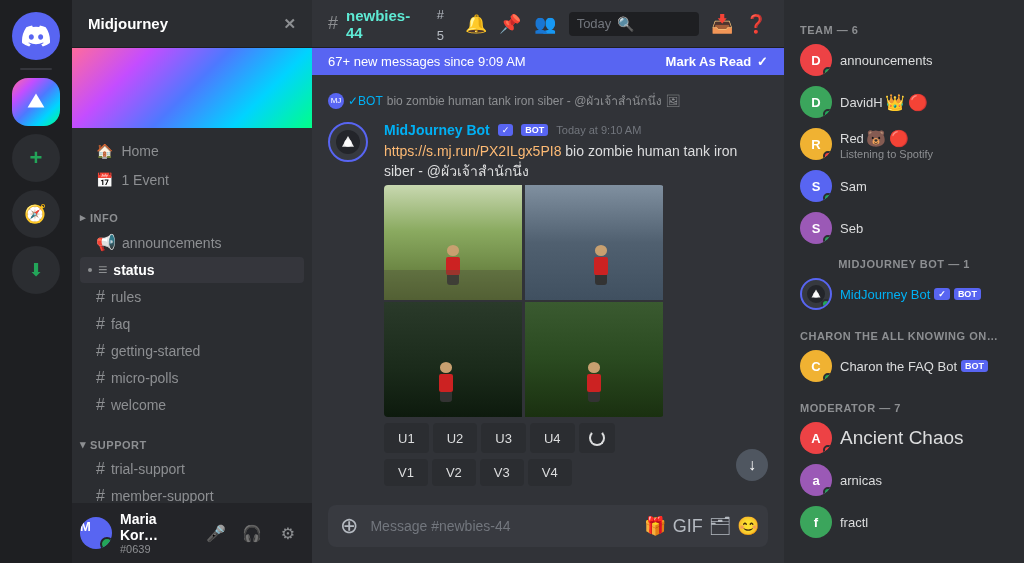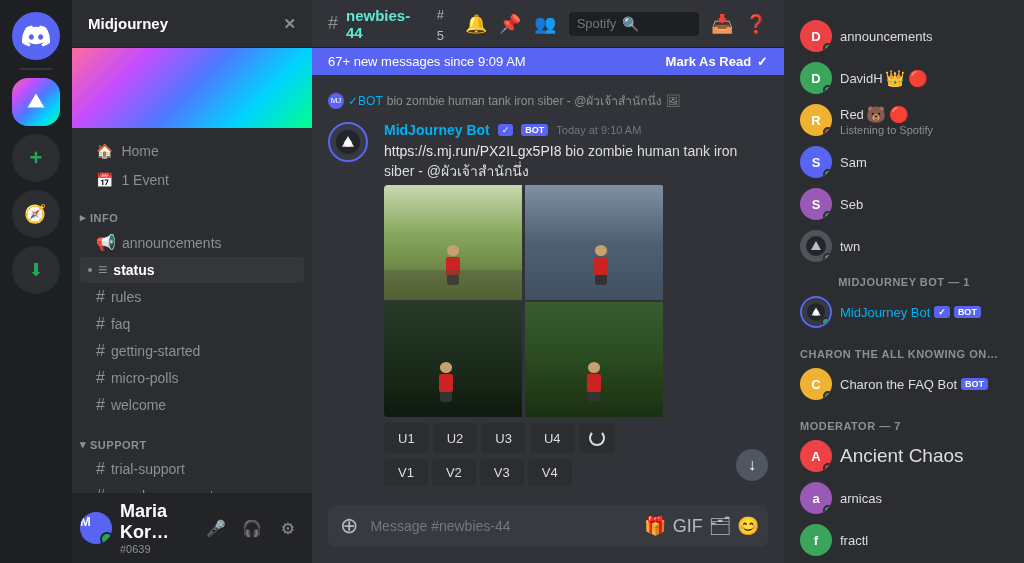--- a/index.html
+++ b/index.html
@@ -53,21 +53,21 @@
     .sidebar-footer {
       padding: 8px; background: #232428; display: flex; align-items: center; gap: 8px; flex-shrink: 0;
     }
     .user-avatar-small {
       width: 32px; height: 32px; border-radius: 50%; background: #5865f2; overflow: hidden; flex-shrink: 0; position: relative;
     }
     .user-avatar-small::after {
       content: ''; position: absolute; bottom: -2px; right: -2px; width: 10px; height: 10px; background: #23a559; border-radius: 50%; border: 2px solid #232428;
     }
     .user-info { flex: 1; }
-    .user-name { font-size: 18px; font-weight: 600; color: #fff; }
+    .user-name { font-size: 14px; font-weight: 600; color: #fff; }
     .user-discriminator { font-size: 11px; color: #8d8f92; }
     .footer-icons { display: flex; gap: 4px; }
     .footer-icon { width: 32px; height: 32px; display: flex; align-items: center; justify-content: center; border-radius: 4px; cursor: pointer; color: #8d8f92; font-size: 16px; }
 
     
     .main-content {
       flex: 1; display: flex; flex-direction: column; background: #313338; min-width: 0;
     }
     .chat-header {
       height: 48px; padding: 0 16px; display: flex; align-items: center; gap: 8px; border-bottom: 1px solid #1e1f22; flex-shrink: 0; background: #313338;
@@ -93,21 +93,21 @@
       background: #5865f2; display: flex; align-items: center; justify-content: center; color: #fff; font-size: 16px; font-weight: bold;
     }
     .message-content { flex: 1; min-width: 0; }
     .message-header { display: flex; align-items: center; gap: 8px; margin-bottom: 4px; }
     .message-author { font-weight: 600; font-size: 14px; color: #00b0f4; }
     .message-timestamp { font-size: 11px; color: #72767d; }
     .bot-badge { background: #5865f2; color: #fff; font-size: 9px; font-weight: 700; padding: 1px 4px; border-radius: 3px; }
     .checkmark-badge { background: #5865f2; color: #fff; font-size: 9px; padding: 1px 4px; border-radius: 3px; }
 
     .message-text { font-size: 14px; color: #dcddde; line-height: 1.4; }
-    .message-link { color: #e5e5e5; text-decoration: none; }
+    .message-link { color: #fdba74; text-decoration: none; }
 
     
     .action-buttons { display: flex; gap: 4px; margin-top: 6px; flex-wrap: wrap; }
     .action-btn {
       background: #2b2d31; border: none; color: #dcddde; padding: 6px 14px; border-radius: 4px; cursor: pointer; font-size: 13px; font-weight: 500;
     }
     .action-btn.icon-btn { width: 36px; height: 30px; display: flex; align-items: center; justify-content: center; padding: 0; }
     .action-btn.icon-btn .spinner {
       width: 16px; height: 16px; border: 2px solid #dcddde; border-top-color: transparent; border-radius: 50%; animation: spin 1s linear infinite;
     }
@@ -300,21 +300,21 @@
     <span class="chat-header-name">newbies-44</span>
     <div class="header-spacer"></div>
     <div class="header-actions">
       <span class="header-action-btn">
         <span style="font-size:13px;"># <span>5</span></span>
       </span>
       <span class="header-action-btn">🔔</span>
       <span class="header-action-btn">📌</span>
       <span class="header-action-btn">👥</span>
       <div class="header-search">
-        <span class="search-text">Spotify</span>
+        <span class="search-text">Today</span>
         <span style="color:#72767d; font-size: 14px;">🔍</span>
       </div>
       <span class="header-action-btn">📥</span>
       <span class="header-action-btn">❓</span>
     </div>
   </div>
 
   <div class="new-messages-bar">
     <span>67+ new messages since 9:09 AM</span>
     <span class="mark-as-read">
@@ -422,20 +422,21 @@
         <span class="input-action-icon">GIF</span>
         <span class="input-action-icon">🗂</span>
         <span class="input-action-icon">😊</span>
       </div>
     </div>
   </div>
 </div>
 
 <div class="members-sidebar">
 
+  <div class="members-category">TEAM — 6</div>
 
   <div class="member-item">
     <div class="member-avatar" style="background: #ed4245;">
       D
       <div class="member-status status-online"></div>
     </div>
     <div style="font-size:13px; color:#dcddde;">announcements</div>
   </div>
 
   <div class="member-item">
@@ -474,30 +475,20 @@
   </div>
 
   <div class="member-item">
     <div class="member-avatar" style="background: #9b59b6;">
       S
       <div class="member-status status-online"></div>
     </div>
     <span style="font-size:13px; color:#dcddde;">Seb</span>
   </div>
 
-  <div class="member-item">
-    <div class="member-avatar" style="background: #4f545c;">
-      <svg width="20" height="20" viewBox="0 0 40 40" fill="none">
-        <circle cx="20" cy="20" r="20" fill="#23252a"></circle>
-        <path d="M10 28 L20 10 L30 28 Z" fill="white" opacity="0.7"></path>
-      </svg>
-      <div class="member-status status-offline"></div>
-    </div>
-    <span style="font-size:13px; color:#dcddde;">twn</span>
-  </div>
 
   <div class="members-category" style="margin-top: 2px; text-align: center;">MIDJOURNEY BOT — 1</div>
 
   <div class="member-item">
     <div class="member-avatar" style="background: #36393f; border: 2px solid #5865f2;">
       <svg width="18" height="18" viewBox="0 0 40 40" fill="none">
         <circle cx="20" cy="20" r="20" fill="#23252a"></circle>
         <path d="M10 28 L20 10 L30 28 Z" fill="white" opacity="0.9"></path>
         <circle cx="20" cy="22" r="6" fill="white" opacity="0.9"></circle>
       </svg>

